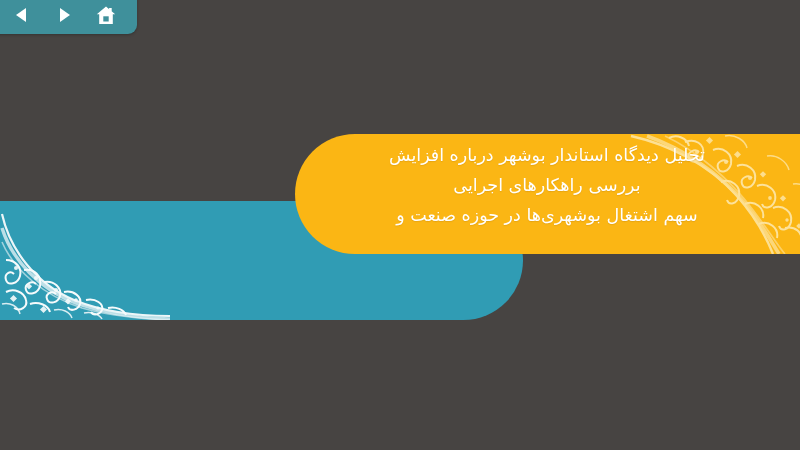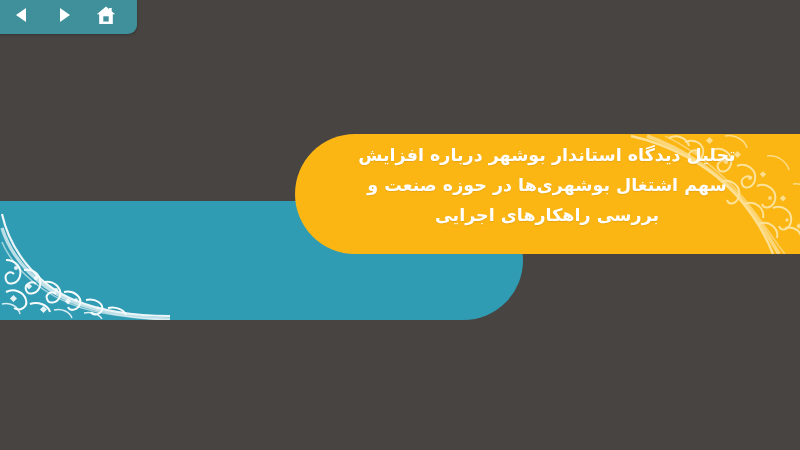--- a/index.html
+++ b/index.html
@@ -89,21 +89,21 @@
   #title-text {
     position: absolute;
     right: 58px;
     top: 6px;
     width: 420px;
     text-align: center;
     direction: rtl;
     color: #ffffff;
     font-size: 17.5px;
     line-height: 1.72;
-    font-weight: bold;
+    font-weight: normal;
     letter-spacing: 0.1px;
     text-shadow: 0 1px 1px rgba(150,95,0,0.18);
   }
   .tline { display: block; white-space: nowrap; }
 </style>
 </head>
 <body>
 
 <div id="stage">
 
@@ -212,19 +212,19 @@
           <path d="M100,2 C110,0 120,6 122,14"></path>
           <path d="M142,22 C152,20 162,28 164,36"></path>
           <path d="M168,50 C178,48 186,56 188,64"></path>
           <path d="M176,108 C184,106 189,112 190,118"></path>
         </g>
       </svg>
     </span>
 
     <div id="title-text">
       <span class="tline">تحلیل دیدگاه استاندار بوشهر درباره افزایش</span>
+      <span class="tline">بررسی راهکارهای اجرایی</span>
       <span class="tline">سهم اشتغال بوشهری‌ها در حوزه صنعت و</span>
-      <span class="tline">بررسی راهکارهای اجرایی</span>
     </div>
 
   </div>
 
 </div>
 
 </body></html>

